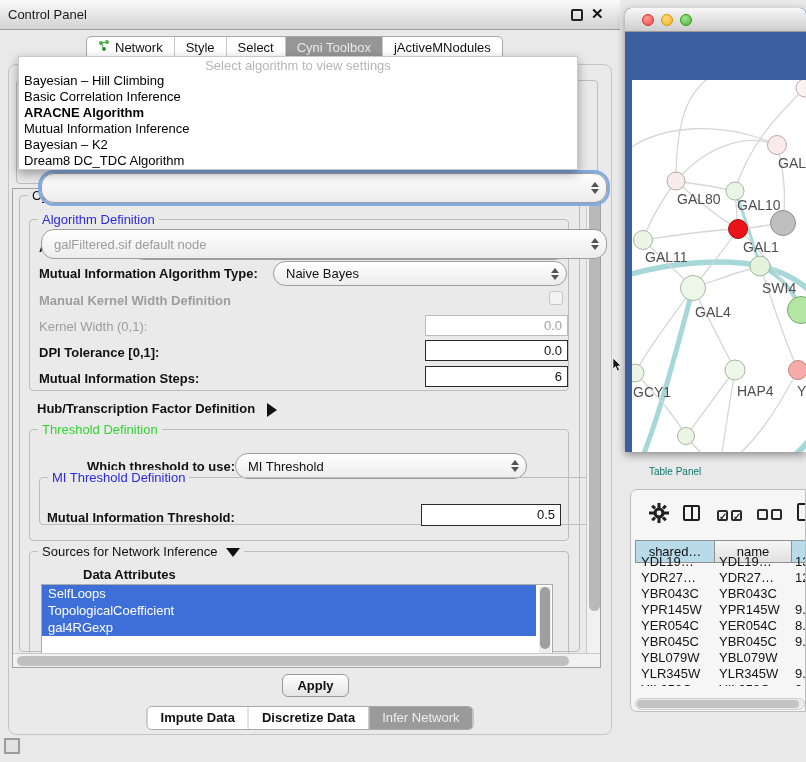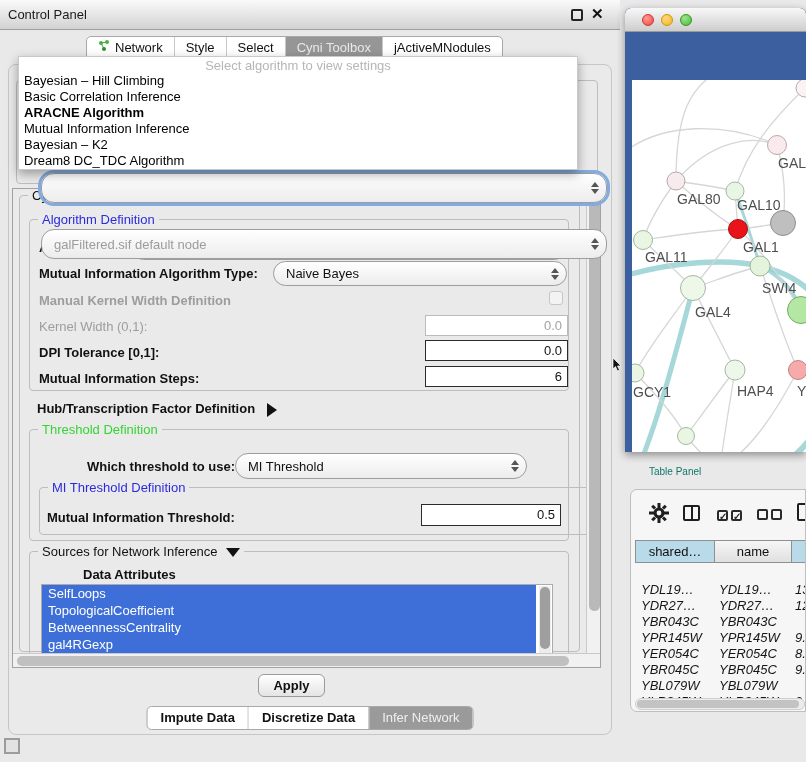--- a/index.html
+++ b/index.html
@@ -76,21 +76,21 @@
     border-bottom:7px solid transparent; border-left:10px solid #111; vertical-align:middle; }
   .tri-down { display:inline-block; width:0; height:0; border-left:7px solid transparent;
     border-right:7px solid transparent; border-top:9px solid #111; vertical-align:middle; }
 
   #attr-list { left:40px; top:583px; width:512px; height:70px; background:#fff; border:1px solid #ababab; overflow:hidden; }
   #attr-list .attr-item { height:17px; line-height:17px; padding-left:6px; background:#3e6fd8; color:#fff;
     font-size:13px; width:494px; }
   #attr-vscroll { position:absolute; right:1px; top:1px; width:12px; height:67px; background:#ededed; }
   #attr-vthumb { position:absolute; left:1px; top:1px; width:10px; height:62px; background:#9f9f9f; border-radius:5px; }
 
-  #apply-btn { left:258px; top:674px; width:67px; height:23px; border:1px solid #9a9a9a; border-radius:6px;
+  #apply-btn { left:282px; top:674px; width:67px; height:23px; border:1px solid #9a9a9a; border-radius:6px;
     background:linear-gradient(#ffffff,#e4e4e4); text-align:center; line-height:21px; font-size:13px; font-weight:bold; }
 
   #bottom-tabs { left:50%; transform:translateX(-50%); top:706px; height:24px; display:flex;
     background:#fff; border:1px solid #a8a8a8; border-radius:5px; overflow:hidden; z-index:5; }
   #bottom-tabs .tab { padding:0 13px; height:22px; line-height:22px; font-size:13px; font-weight:bold;
     color:#111; border-left:1px solid #c9c9c9; white-space:nowrap; }
   #bottom-tabs .tab:first-child { border-left:none; }
   #bottom-tabs .tab.sel { background:#9a9a9a; color:#efefef; font-weight:normal; }
 
   #mini-square { left:4px; top:738px; width:16px; height:16px; border:2px solid #9c9c9c; background:#e2e2e2; }
@@ -111,21 +111,21 @@
   #table-panel { left:630px; top:489px; width:176px; height:223px; background:#f6f6f6;
     border:1px solid #bfbfbf; border-radius:7px 0 0 7px; overflow:hidden; }
   .tb-icon { position:absolute; }
   .cbx { display:inline-block; width:11px; height:11px; border:2px solid #2a2a2a; border-radius:2px;
     margin-right:3px; font-size:10px; line-height:9px; font-weight:bold; text-align:center; color:#2a2a2a; }
   #tbl-header { left:4px; top:50px; height:23px; display:flex; font-size:13px; }
   #tbl-header .hc { border:1px solid #909090; border-left:none; text-align:center; line-height:21px; overflow:hidden; white-space:nowrap; }
   #tbl-header .hc:first-child { border-left:1px solid #909090; }
   .hc.hl { background:#b9dae8; }
   .hc.plain { background:linear-gradient(#f6f6f6,#e0e0e0); }
-  #tbl-rows { left:4px; top:92px; width:172px; height:132px; overflow:hidden;font-style:italic; }
+  #tbl-rows { left:4px; top:64px; width:172px; height:132px; overflow:hidden; }
   .trow { display:flex; height:16px; line-height:16px; font-size:13px; color:#151515; }
   .trow .c1 { width:78px; padding-left:6px; overflow:hidden; white-space:nowrap; }
   .trow .c2 { width:77px; padding-left:6px; overflow:hidden; white-space:nowrap; }
   .trow .c3 { flex:1; padding-left:5px; overflow:hidden; white-space:nowrap; }
   #tbl-hscroll { left:4px; top:208px; width:170px; height:12px; background:#ececec;
     border:1px solid #cfcfcf; border-radius:6px; }
   #tbl-hthumb { left:1px; top:1px; width:162px; height:8px; background:#c3c3c3; border-radius:4px; }
 
   #mouse-cursor { left:612px; top:358px; z-index:99; }
 </style>
@@ -246,39 +246,38 @@
 
     <span class="lbl b" style="left:74px;top:270px;">Which threshold to use:</span>
     <div class="abs combo" style="left:222px;top:264px;width:292px;height:26px;">
       <span class="ctext">MI Threshold</span>
       <span class="carrows">
           <i class="up"></i>
           <i class="dn"></i>
         </span>
     </div>
 
-    <div class="abs grp" style="left:26px;top:298px;width:620px;height:48px;">
+    <div class="abs grp" style="left:26px;top:288px;width:620px;height:48px;">
       <span class="grp-title t-blue">MI Threshold Definition</span>
     </div>
     <span class="lbl b" style="left:34px;top:321px;">Mutual Information Threshold:</span>
     <div class="tinput" style="left:408px;top:315px;width:140px;height:22px;">0.5</div>
 
     <div class="abs grp" style="left:16px;top:362px;width:540px;height:112px;">
       <span class="grp-title">
         <span>Sources for Network Inference</span>
         <span class="tri-down" style="margin-left:5px;"></span>
       </span>
     </div>
     <span class="lbl b" style="left:22px;top:378px;margin-left:48px;">Data Attributes</span>
 
     <div id="attr-list" class="abs" style="left:28px;top:395px;">
 
     <div class="attr-item">SelfLoops</div>
         <div class="attr-item">TopologicalCoefficient</div>
-        <div class="attr-item">BetweennessCentrality</div>
         <div class="attr-item">gal4RGexp</div>
         <div id="attr-vscroll">
         <div id="attr-vthumb"></div>
       </div>
       </div>
 
     <div id="sp-vscroll" class="abs">
       <div id="sp-vthumb" class="abs"></div>
     </div>
     <div id="sp-hscroll" class="abs">

